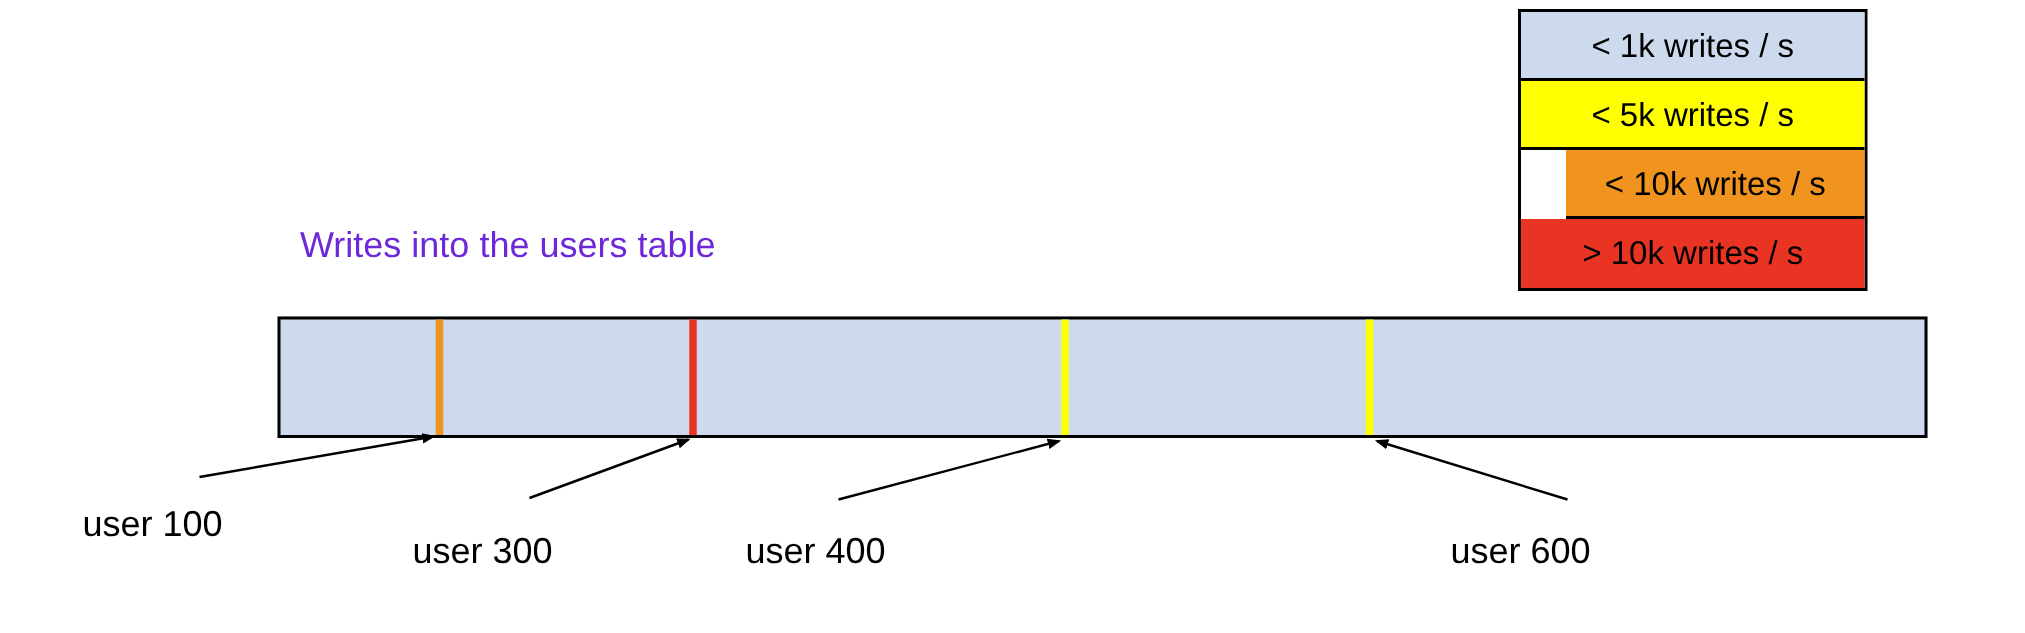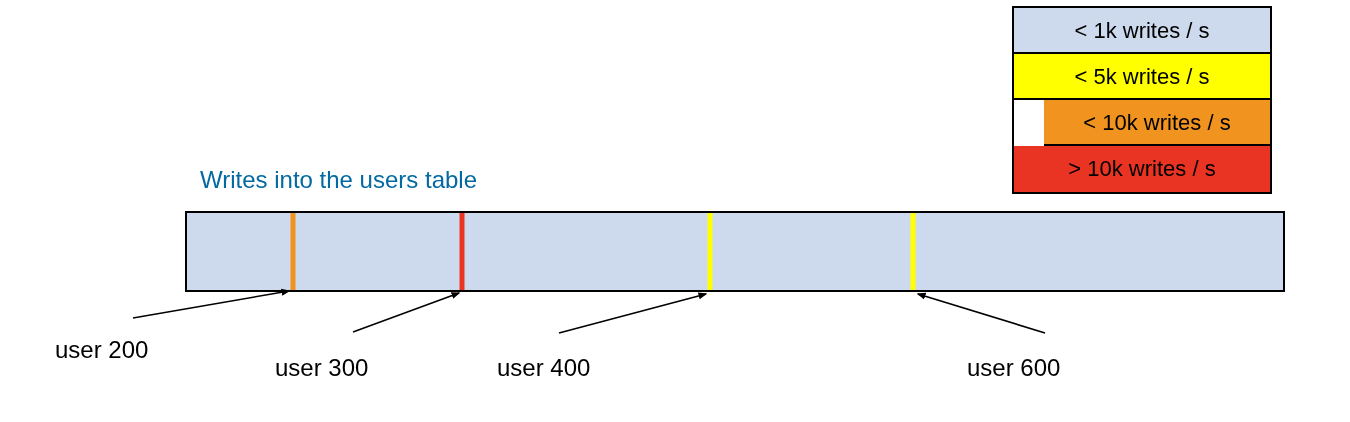--- a/index.html
+++ b/index.html
@@ -13,29 +13,28 @@
     width: 1350px;
     height: 422px;
     background: #ffffff;
     overflow: hidden;
   }
   .title {
     position: absolute;
     left: 200px;
     top: 150px;
     font-size: 24px;
-    color: #0369a1;
+    color: #6d28d9;
     white-space: nowrap;
-    margin-top: 16px;
   }
   .legend {
     position: absolute;
     left: 1012px;
     top: 6px;
-    width: 260px;
+    width: 233px;
     border: 2px solid #000000;
     box-sizing: border-box;
   }
   .legend-row {
     height: 46px;
     line-height: 46px;
     text-align: center;
     font-size: 22px;
     color: #000000;
     border-bottom: 2px solid #000000;
@@ -104,18 +103,18 @@
       <marker id="arrowhead" markerWidth="9" markerHeight="8" refX="7.5" refY="4" orient="auto" markerUnits="userSpaceOnUse">
         <polygon points="0 0.5, 9 4, 0 7.5" fill="#000000"></polygon>
       </marker>
     </defs>
     <line x1="133" y1="318" x2="289" y2="291" stroke="#000000" stroke-width="1.6" marker-end="url(#arrowhead)"></line>
     <line x1="353" y1="332" x2="459" y2="293" stroke="#000000" stroke-width="1.6" marker-end="url(#arrowhead)"></line>
     <line x1="559" y1="333" x2="706" y2="294" stroke="#000000" stroke-width="1.6" marker-end="url(#arrowhead)"></line>
     <line x1="1045" y1="333" x2="918" y2="294" stroke="#000000" stroke-width="1.6" marker-end="url(#arrowhead)"></line>
   </svg>
 
-  <div class="user-label label-u100">user 200</div>
+  <div class="user-label label-u100">user 100</div>
   <div class="user-label label-u200">user 300</div>
   <div class="user-label label-u300">user 400</div>
   <div class="user-label label-u400">user 600</div>
 
 </div>
 
 </body></html>

